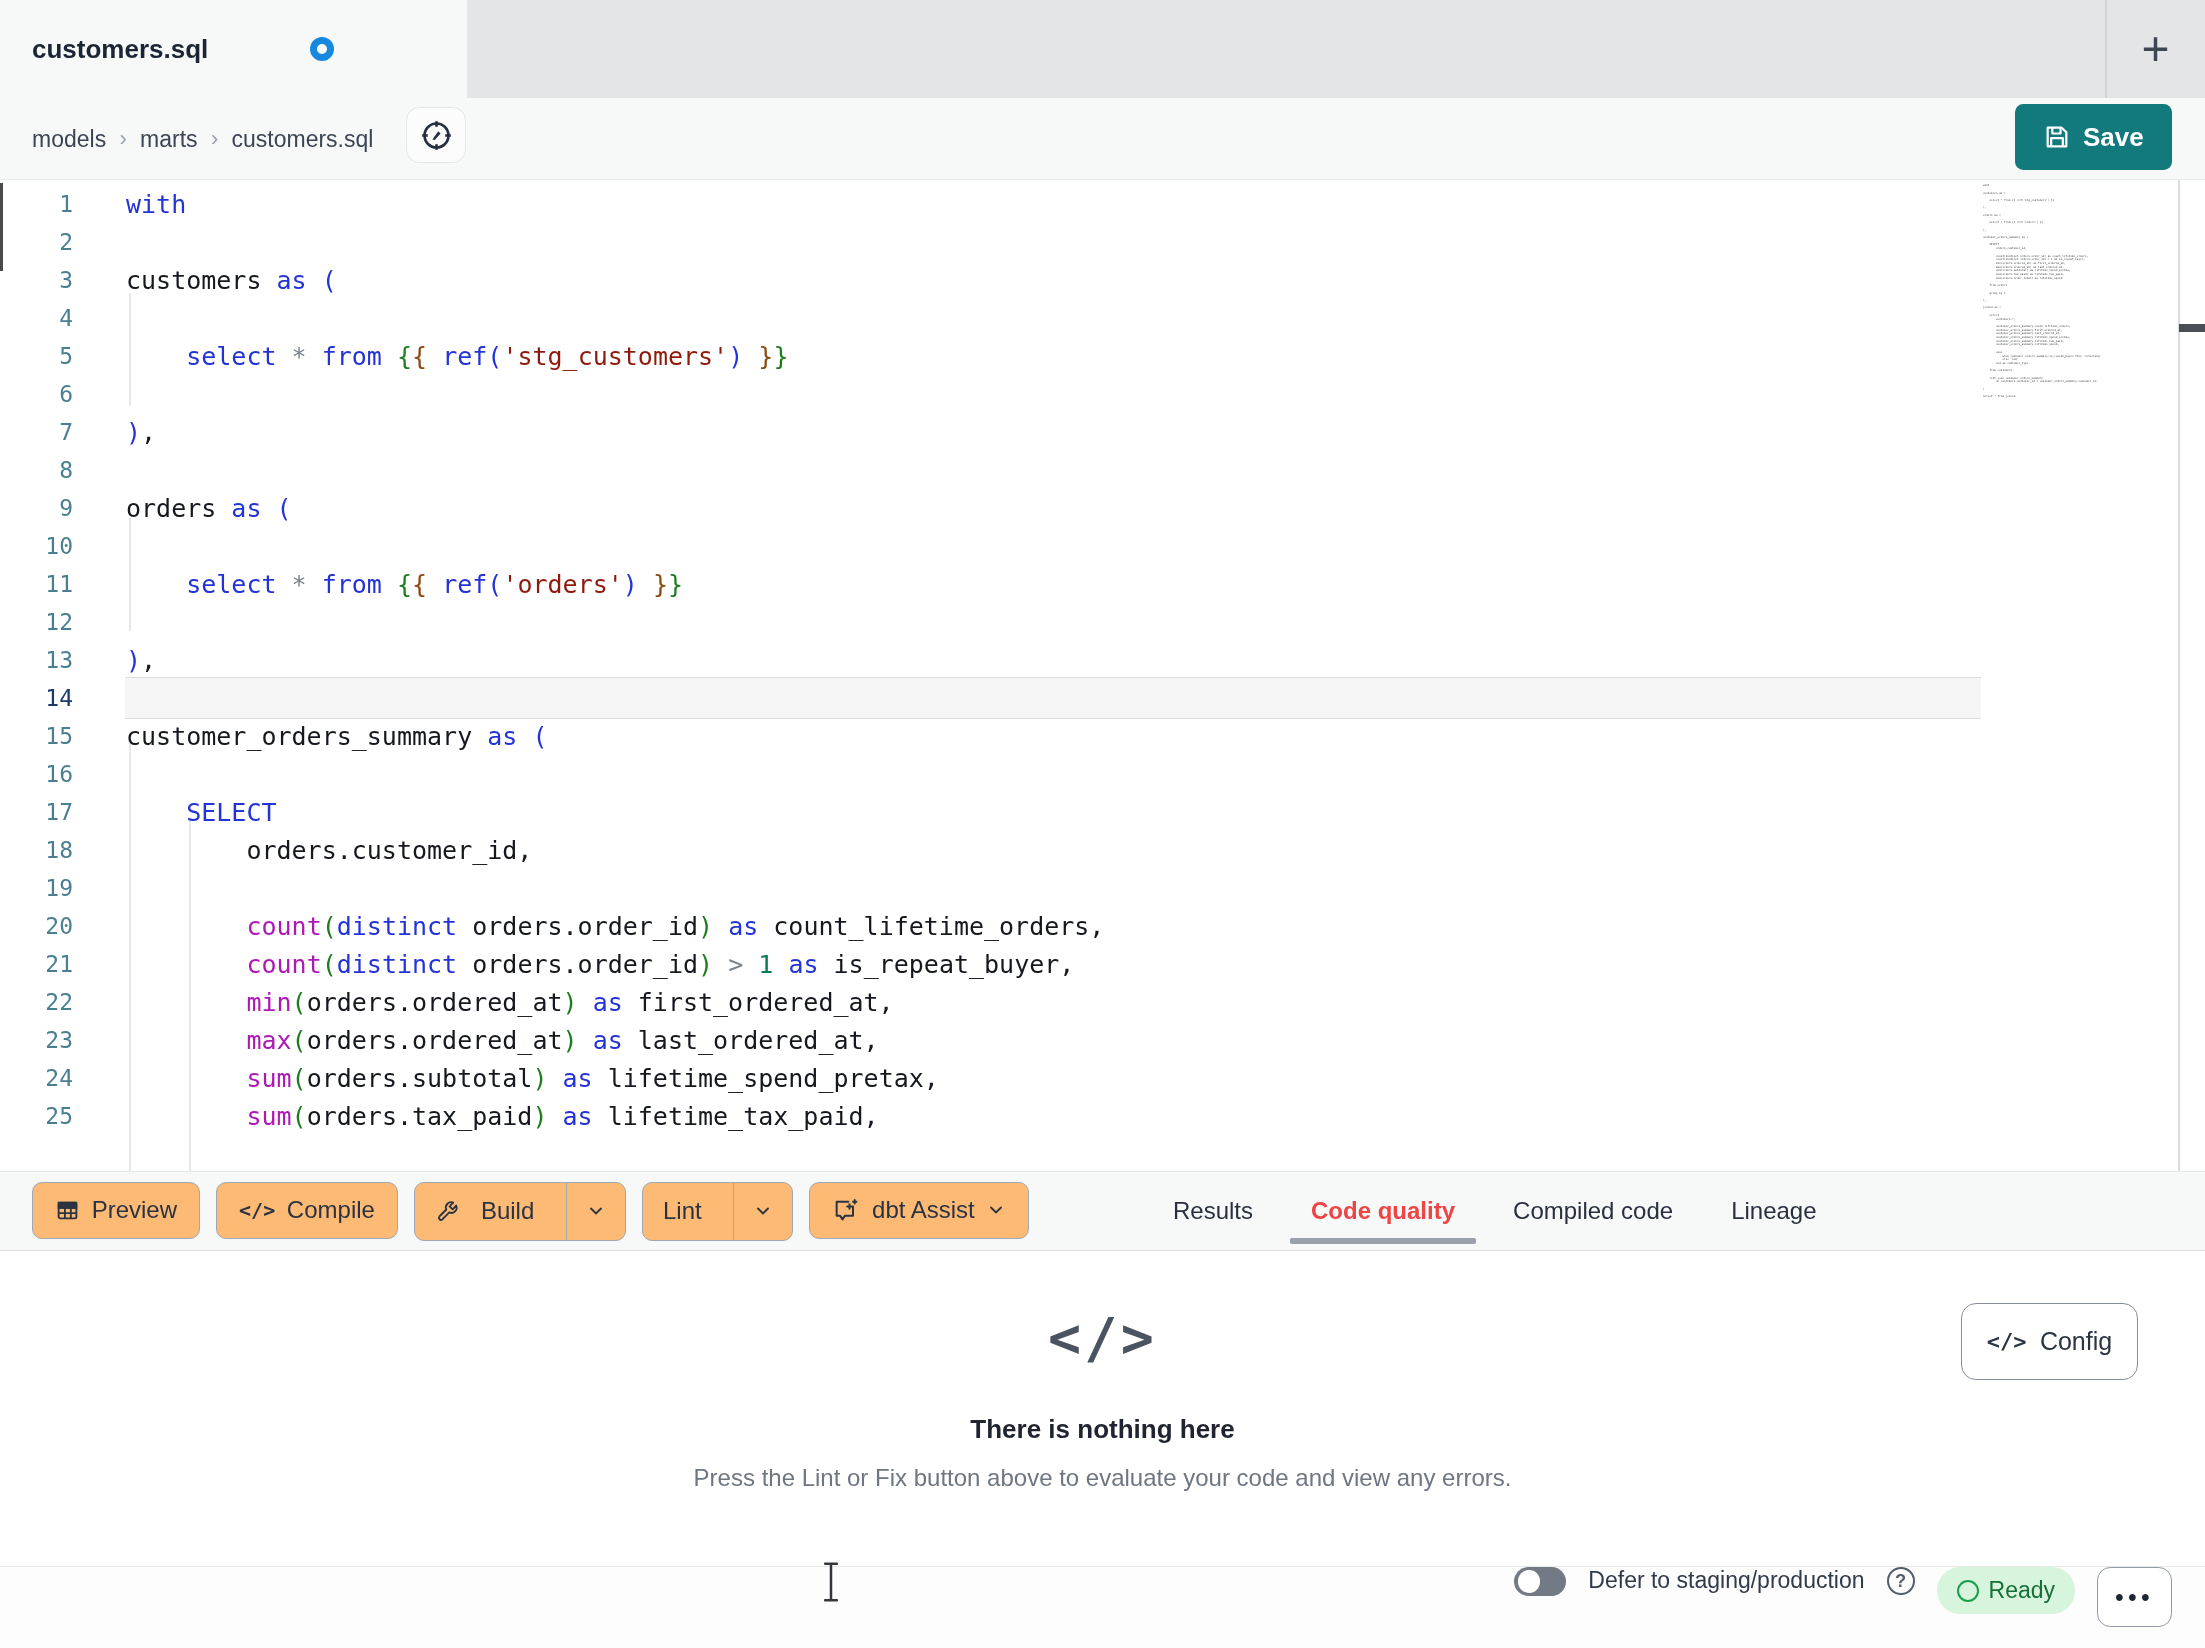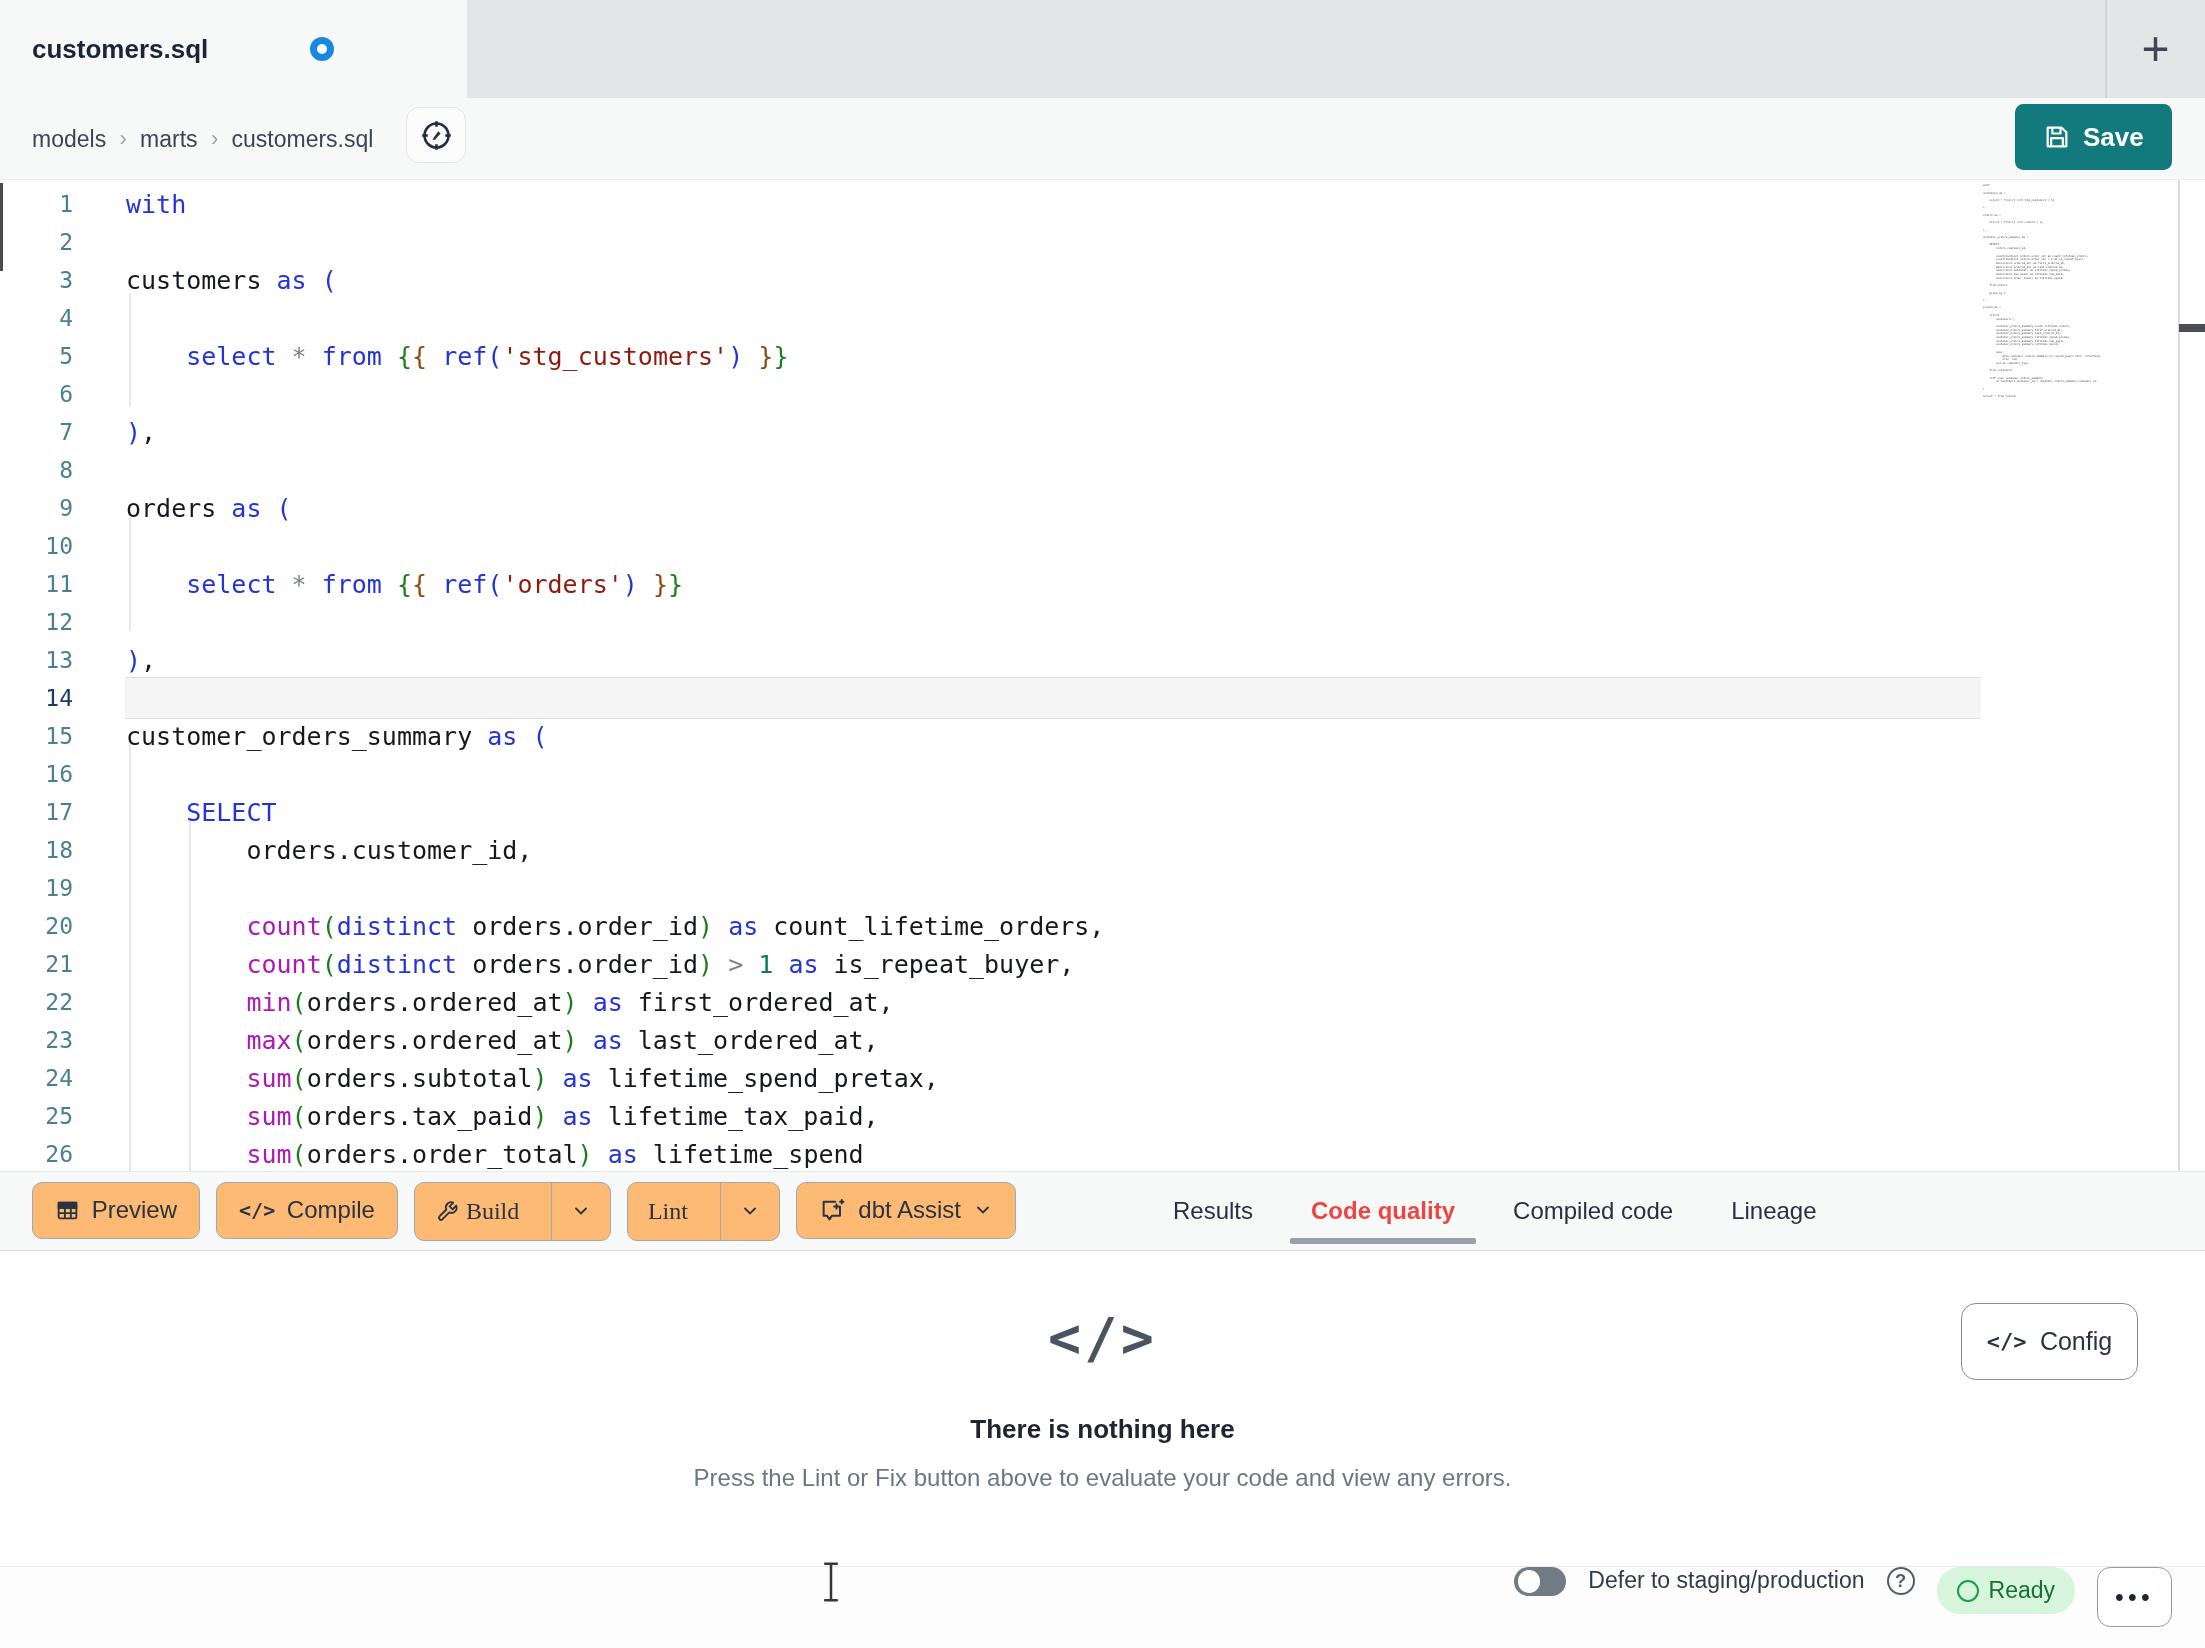--- a/index.html
+++ b/index.html
@@ -58,21 +58,21 @@
   #scroll-thumb{left:2179px;top:144px;width:26px;height:8.3px;background:#4b4f55;}
   #edge-artifact{left:0;top:183px;width:2.5px;height:88px;background:#4a4a4a;}
 
   
   #actionbar{left:0;top:1171px;width:2205px;height:80px;background:#f7f8f8;border-top:1.7px solid #e7e8ea;
              border-bottom:1.7px solid #dcdee1;box-sizing:border-box;display:flex;align-items:center;}
   .btn{display:flex;align-items:center;gap:11.7px;background:#fdba74;border:1.7px solid #a0a8b3;border-radius:10px;
        height:57px;padding:0 22px;font-size:24px;font-weight:500;color:#2b3342;font-family:inherit;}
   .btn .chev{display:flex;align-items:center;}
   .split{padding:0;}
-  .split .main{display:flex;align-items:center;gap:6px;padding:0 20px;height:100%;font-family:Liberation Serif, serif;}
+  .split .main{display:flex;align-items:center;gap:21px;padding:0 20px;height:100%;}
   .split .drop{display:flex;align-items:center;justify-content:center;width:58px;height:100%;
                border-left:1.7px solid #a0a8b3;}
   #btn-group{display:flex;gap:16px;margin-left:32px;}
   #result-tabs{position:absolute;left:1144px;top:0;height:77px;display:flex;align-items:center;}
   .rtab{position:relative;height:100%;display:flex;align-items:center;padding:0 29px;font-size:24px;
         font-weight:500;color:#28303f;}
   .rtab.active{font-weight:600;color:#ef4444;}
   .rtab.active::after{content:'';position:absolute;left:8.3px;right:8.3px;bottom:5px;height:5.8px;
         background:#9aa1ab;border-radius:1.7px;}
 
@@ -175,21 +175,20 @@
       <div class="crow"><span class="ln">16</span><span class="lc"></span></div>
       <div class="crow"><span class="ln">17</span><span class="lc"><span class="tk-id">    </span><span class="tk-kw">SELECT</span></span></div>
       <div class="crow"><span class="ln">18</span><span class="lc"><span class="tk-id">        orders.customer_id,</span></span></div>
       <div class="crow"><span class="ln">19</span><span class="lc"></span></div>
       <div class="crow"><span class="ln">20</span><span class="lc"><span class="tk-id">        </span><span class="tk-fn">count</span><span class="tk-pg">(</span><span class="tk-kw">distinct</span><span class="tk-id"> orders.order_id</span><span class="tk-pg">)</span><span class="tk-id"> </span><span class="tk-kw">as</span><span class="tk-id"> count_lifetime_orders,</span></span></div>
       <div class="crow"><span class="ln">21</span><span class="lc"><span class="tk-id">        </span><span class="tk-fn">count</span><span class="tk-pg">(</span><span class="tk-kw">distinct</span><span class="tk-id"> orders.order_id</span><span class="tk-pg">)</span><span class="tk-id"> </span><span class="tk-op">&gt;</span><span class="tk-id"> </span><span class="tk-num">1</span><span class="tk-id"> </span><span class="tk-kw">as</span><span class="tk-id"> is_repeat_buyer,</span></span></div>
       <div class="crow"><span class="ln">22</span><span class="lc"><span class="tk-id">        </span><span class="tk-fn">min</span><span class="tk-pg">(</span><span class="tk-id">orders.ordered_at</span><span class="tk-pg">)</span><span class="tk-id"> </span><span class="tk-kw">as</span><span class="tk-id"> first_ordered_at,</span></span></div>
       <div class="crow"><span class="ln">23</span><span class="lc"><span class="tk-id">        </span><span class="tk-fn">max</span><span class="tk-pg">(</span><span class="tk-id">orders.ordered_at</span><span class="tk-pg">)</span><span class="tk-id"> </span><span class="tk-kw">as</span><span class="tk-id"> last_ordered_at,</span></span></div>
       <div class="crow"><span class="ln">24</span><span class="lc"><span class="tk-id">        </span><span class="tk-fn">sum</span><span class="tk-pg">(</span><span class="tk-id">orders.subtotal</span><span class="tk-pg">)</span><span class="tk-id"> </span><span class="tk-kw">as</span><span class="tk-id"> lifetime_spend_pretax,</span></span></div>
       <div class="crow"><span class="ln">25</span><span class="lc"><span class="tk-id">        </span><span class="tk-fn">sum</span><span class="tk-pg">(</span><span class="tk-id">orders.tax_paid</span><span class="tk-pg">)</span><span class="tk-id"> </span><span class="tk-kw">as</span><span class="tk-id"> lifetime_tax_paid,</span></span></div>
-      <div class="crow"><span class="ln">26</span><span class="lc"><span class="tk-id">        </span><span class="tk-fn">sum</span><span class="tk-pg">(</span><span class="tk-id">orders.order_total</span><span class="tk-pg">)</span><span class="tk-id"> </span><span class="tk-kw">as</span><span class="tk-id"> lifetime_spend</span></span></div>
     </div>
   <div class="abs" id="minimap">
       <pre>with
 
 customers as (
 
     select * from {{ ref('stg_customers') }}
 
 ),
 

